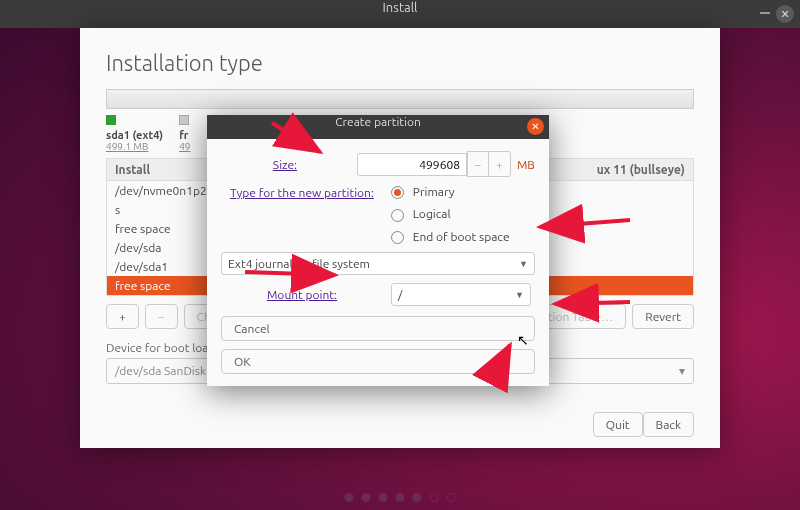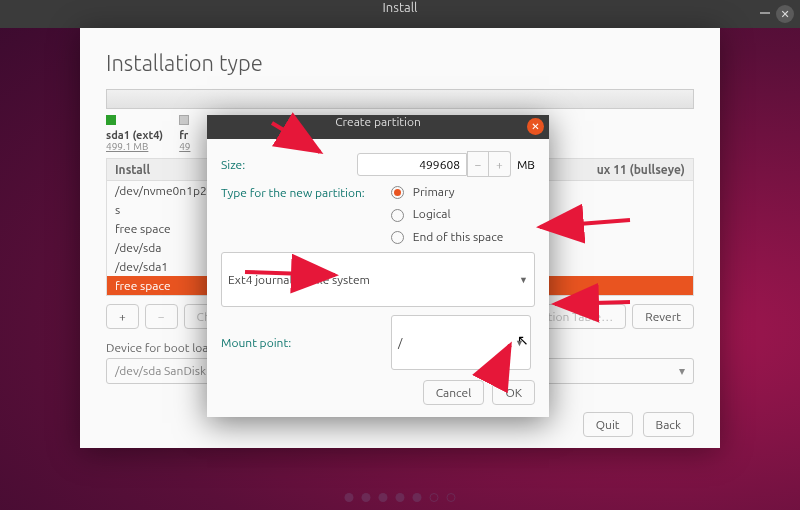--- a/index.html
+++ b/index.html
@@ -36,51 +36,51 @@
   .dev-table .row div { padding:3px 8px; }
   .c-dev { width:120px; } .c-typ { flex:1; }
   .dev-table .row.sel { background:#e95420; color:#fff; }
   .tbl-btns { display:flex; gap:6px; margin-top:8px; }
   .btn { background:#fafafa; border:1px solid #ccc; border-radius:4px; padding:5px 12px;
     font-size:12px; color:#555; }
   .btn.dis { color:#bbb; }
   .bootloader-lbl { font-size:12px; color:#666; margin-top:12px; }
   .bootloader-sel { margin-top:4px; border:1px solid #ccc; border-radius:3px;
     padding:5px 8px; font-size:12px; color:#888; display:flex; justify-content:space-between; }
-  .action-row { display:flex; gap:10px; justify-content:flex-end; margin-top:28px; }
+  .action-row { display:flex; justify-content:flex-end; margin-top:28px; }
   .pager { position:absolute; left:50%; transform:translateX(-50%); bottom:8px; display:flex; gap:8px; }
   .pager .dot { width:9px;height:9px;border-radius:50%; background:#6c2a55; }
   .pager .dot.empty { background:transparent; border:1px solid #6c2a55; }
 
   
   .dialog {
     position:absolute; left:207px; top:115px; width:342px;
     background:#fafafa; box-shadow:0 6px 30px rgba(0,0,0,.5);
     font-size:12px; color:#444;
   }
   .dialog .titlebar { height:24px; font-size:12px; }
   .dialog .dlg-close {
     position:absolute; right:5px; top:3px; width:17px;height:17px;
     background:#e95420; border-radius:50%; display:flex;align-items:center;justify-content:center;
     color:#fff; font-size:10px;
   }
   .dialog .body { padding:12px 14px 12px 14px; }
   .dlg-row { display:flex; align-items:center; margin-bottom:8px; }
-  .dlg-row .lbl { width:170px; text-align:left; padding-right:8px; color:#0f766e; }
+  .dlg-row .lbl { width:170px; text-align:center; padding-right:8px; color:#4c1d95;text-decoration:underline; }
   .radio { width:13px;height:13px;border:1px solid #888;border-radius:50%;display:inline-flex;
     align-items:center;justify-content:center;margin-right:6px; vertical-align:middle; }
   .radio.checked::after { content:""; width:7px;height:7px;background:#e95420;border-radius:50%; }
   .spin { display:flex; align-items:center; }
   .spin input { width:110px; text-align:right; padding:4px 6px; border:1px solid #ccc; border-radius:3px 0 0 3px; font-size:12px; }
   .spin .sbtn { width:22px;height:26px; border:1px solid #ccc; display:flex;align-items:center;justify-content:center; color:#aaa; background:#fafafa; }
-  .spin .unit { margin-left:6px; color:#000000; }
-  .combo { flex:1; border:1px solid #ccc; border-radius:3px; padding:20px 6px;
+  .spin .unit { margin-left:6px; color:#c2410c; }
+  .combo { flex:1; border:1px solid #ccc; border-radius:3px; padding:4px 6px;
     display:flex; justify-content:space-between; align-items:center; background:#fff; }
   .combo .arr { font-size:9px; color:#666; }
-  .dlg-actions { display:flex; justify-content:flex-end; gap:8px; margin-top:10px; }
+  .dlg-actions { display:flex; justify-content:flex-end; gap:8px; margin-top:10px;flex-direction:column; }
 
   
   .arrow { position:absolute; pointer-events:none; }
   .cursor { position:absolute; font-size:14px; color:#000; }
 </style>
 </head>
 <body>
 
 <div class="titlebar">
   <span>Install</span>
@@ -191,21 +191,21 @@
       <div>
         <span class="radio"></span>
         <span>Logical</span>
       </div>
     </div>
 
     <div class="dlg-row">
       <div class="lbl"></div>
       <div>
         <span class="radio"></span>
-        <span>End of this space</span>
+        <span>End of boot space</span>
       </div>
     </div>
 
     <div class="dlg-row">
       <div class="combo">
         <span>Ext4 journaling file system</span>
         <span class="arr">▼</span>
       </div>
     </div>
 

